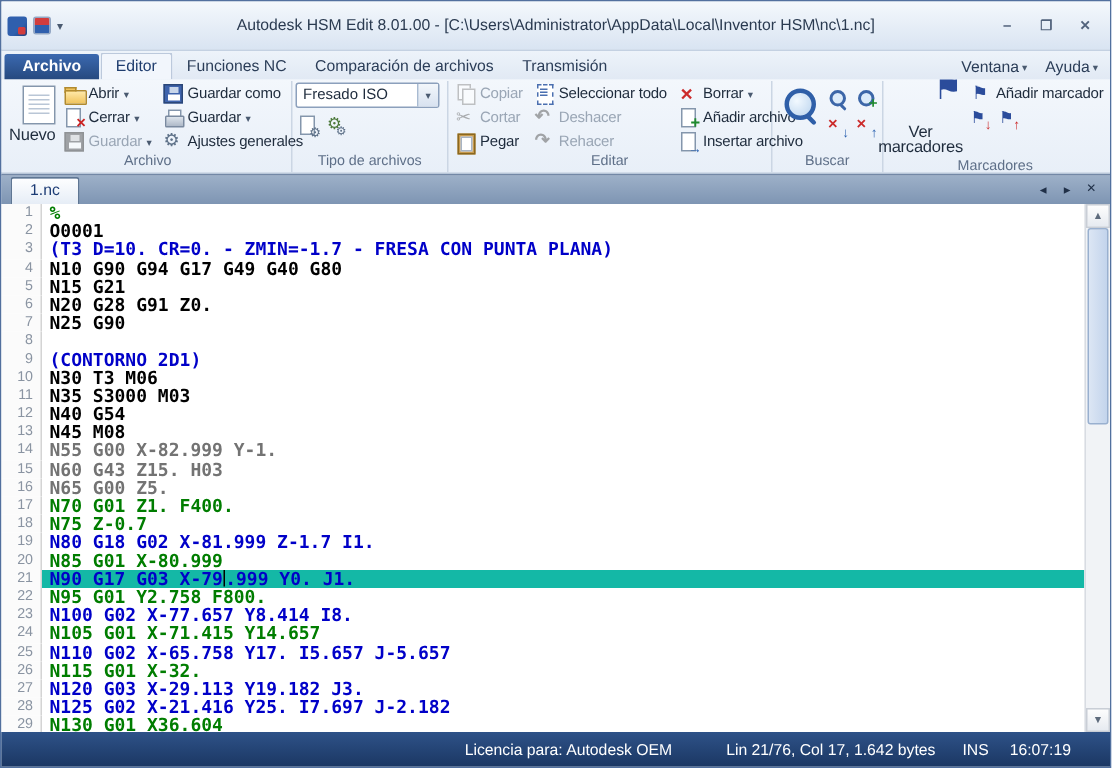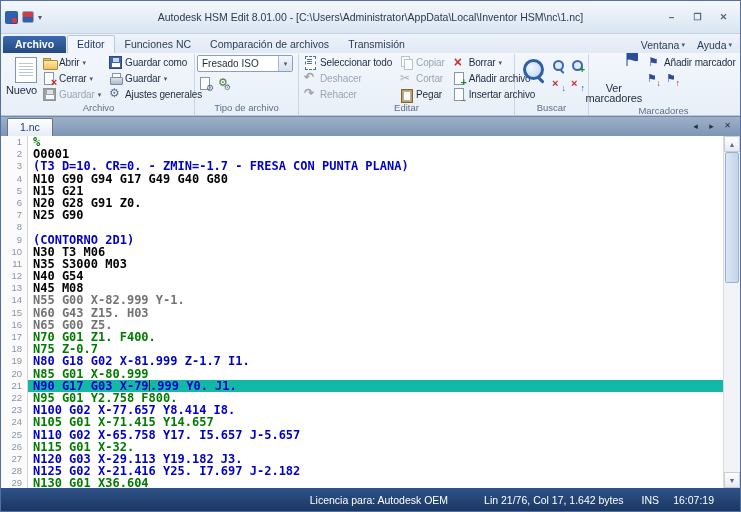--- a/index.html
+++ b/index.html
@@ -231,51 +231,51 @@
         </div>
         <div style="display:flex; gap:2px;">
           <div class="mbtn">
               <span class="ico i-ftype1"></span>
             </div>
           <div class="mbtn">
               <span class="ico i-ftype2"></span>
             </div>
         </div>
       </div>
-      <div class="rgroup-label">Tipo de archivo</div>
+      <div class="rgroup-label">Tipo de archivos</div>
     </div>
 
     <div class="rgroup" style="width:216px">
       <div class="rgroup-content">
+        <div class="btncol">
+          <div class="sbtn disabled">
+            <span class="ico i-copy"></span>
+            <span>Copiar</span>
+          </div>
+          <div class="sbtn disabled">
+            <span class="ico i-cut"></span>
+            <span>Cortar</span>
+          </div>
+          <div class="sbtn">
+            <span class="ico i-paste"></span>
+            <span>Pegar</span>
+          </div>
+        </div>
         <div class="btncol">
           <div class="sbtn">
             <span class="ico i-selall"></span>
             <span>Seleccionar todo</span>
           </div>
           <div class="sbtn disabled">
             <span class="ico i-undo"></span>
             <span>Deshacer</span>
           </div>
           <div class="sbtn disabled">
             <span class="ico i-redo"></span>
             <span>Rehacer</span>
-          </div>
-        </div>
-        <div class="btncol">
-          <div class="sbtn disabled">
-            <span class="ico i-copy"></span>
-            <span>Copiar</span>
-          </div>
-          <div class="sbtn disabled">
-            <span class="ico i-cut"></span>
-            <span>Cortar</span>
-          </div>
-          <div class="sbtn">
-            <span class="ico i-paste"></span>
-            <span>Pegar</span>
           </div>
         </div>
         <div class="btncol">
           <div class="sbtn">
             <span class="ico i-delete"></span>
             <span>Borrar</span>
             <span class="caret"></span>
           </div>
           <div class="sbtn">
             <span class="ico i-addfile"></span>

